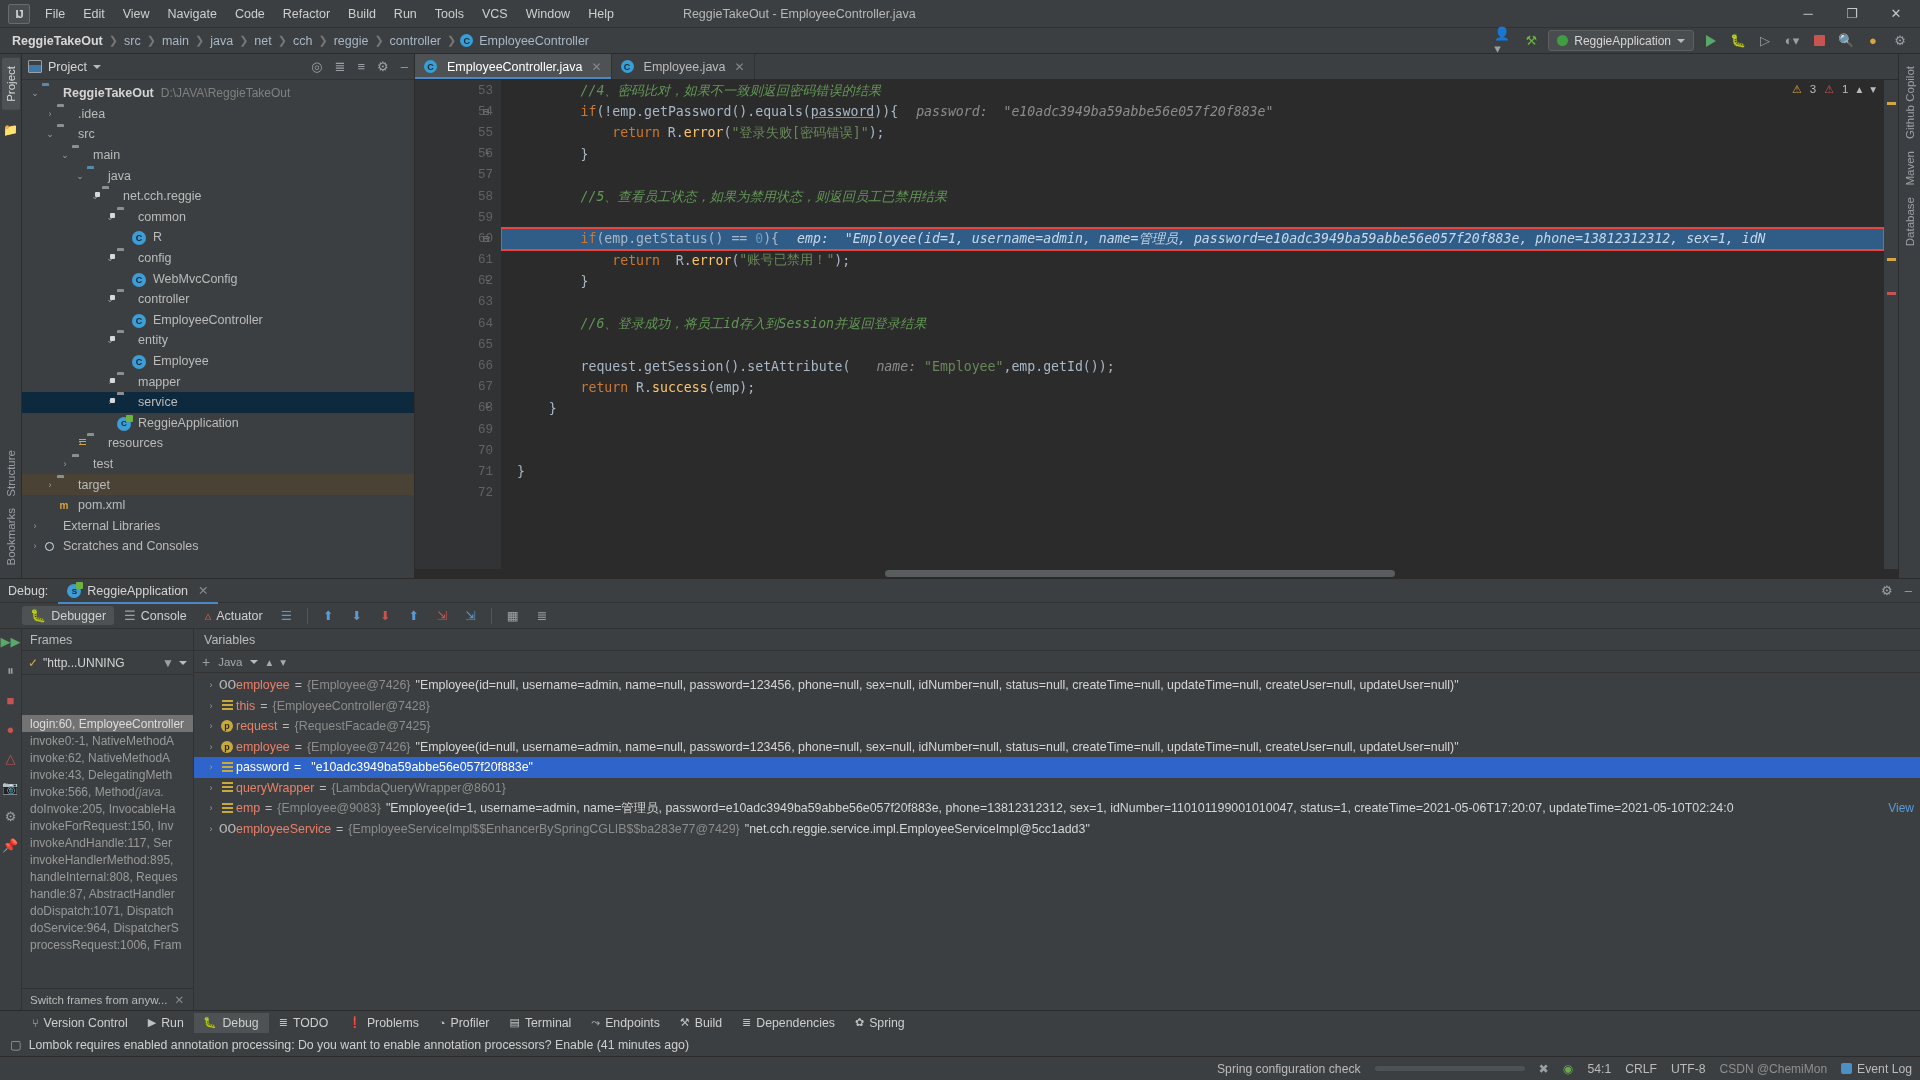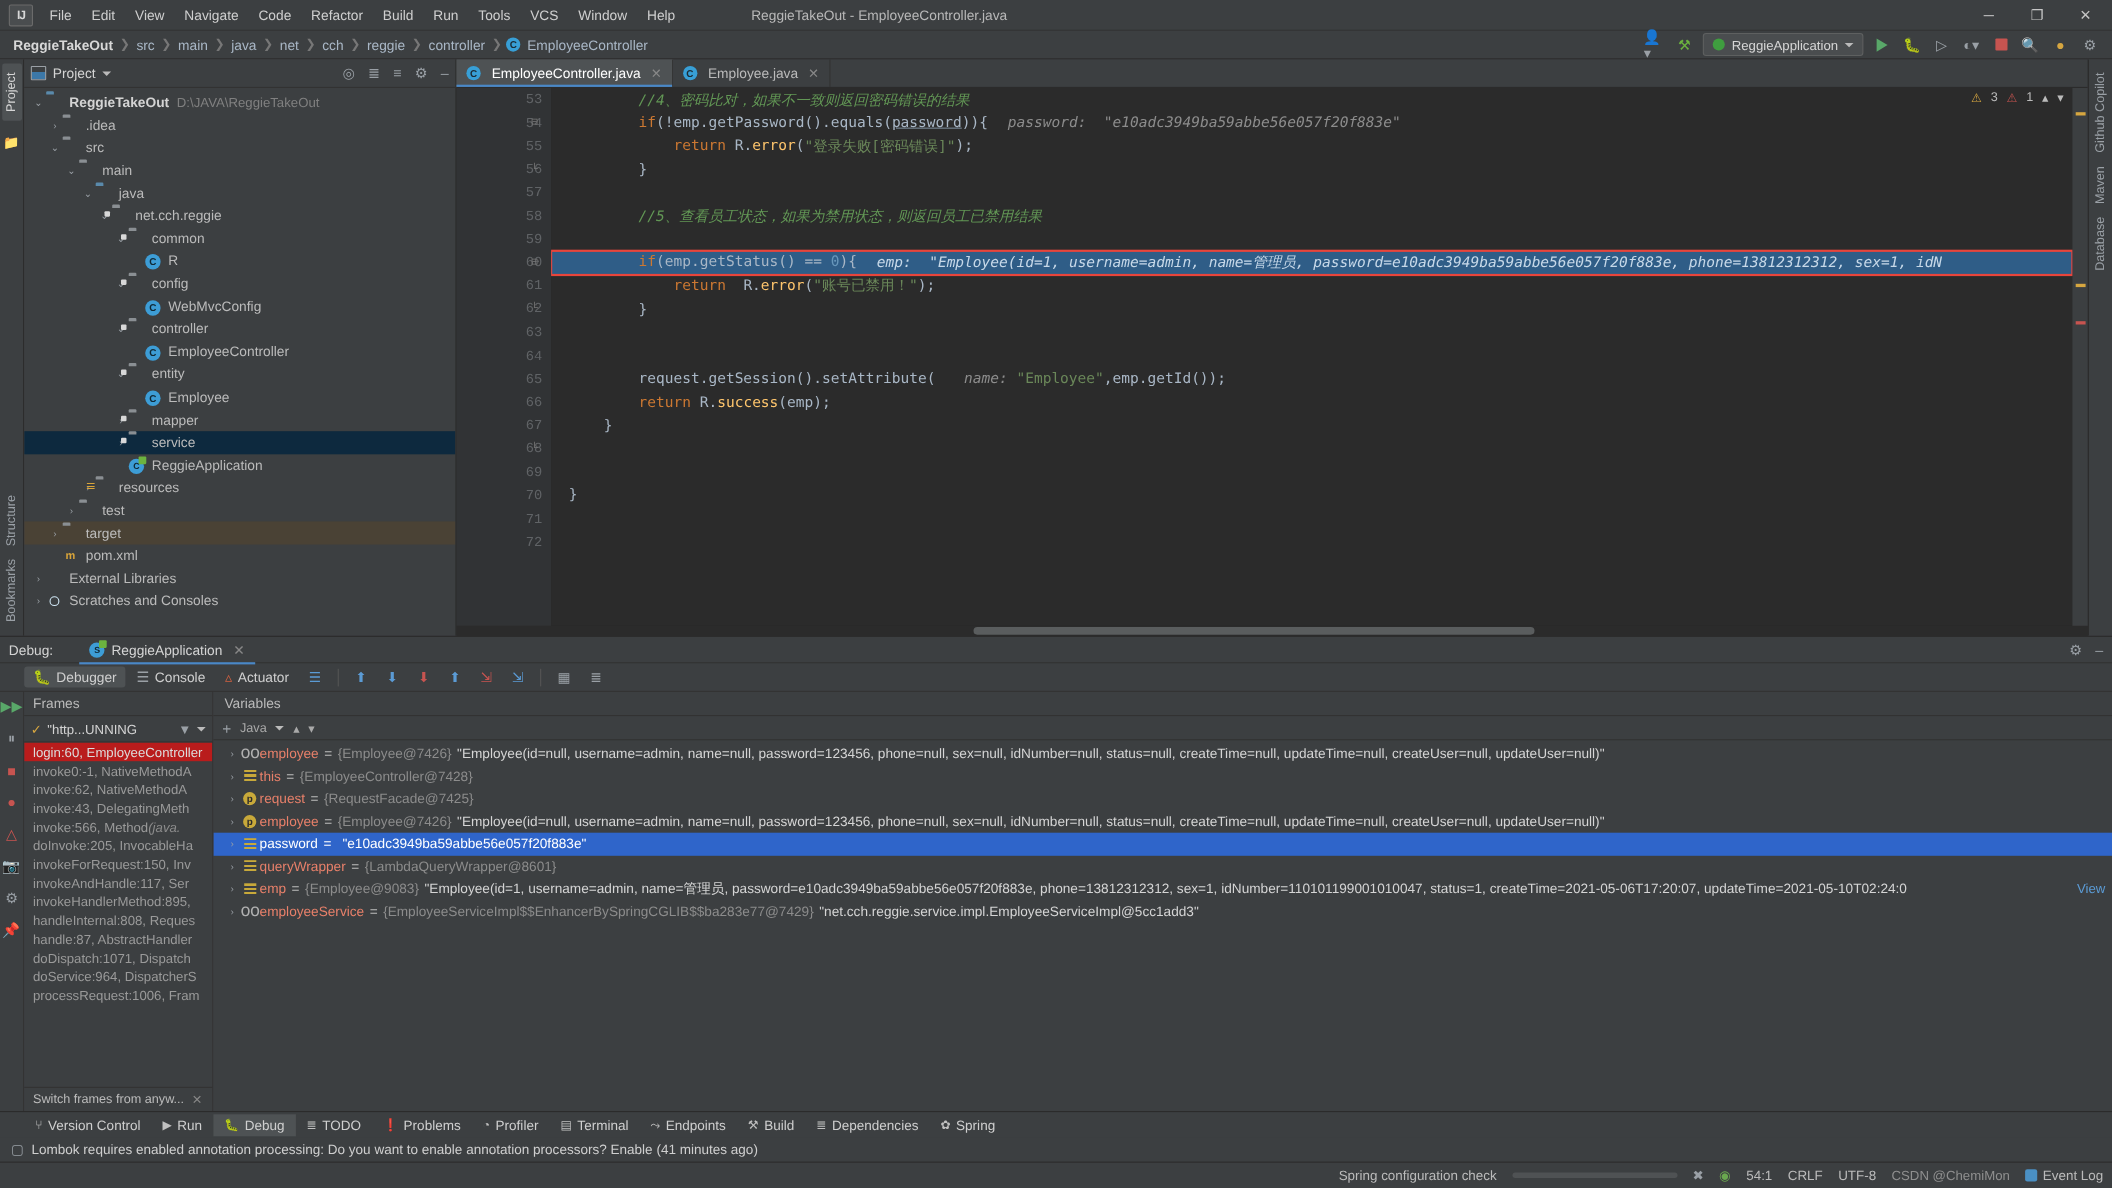--- a/index.html
+++ b/index.html
@@ -141,21 +141,21 @@
     gap: 8px; font-size: 11.5px; color: #bbb; z-index: 5; }
   .warn-ico { color: #d6a640; font-size: 11px; }
   .err-ico { color: #c75450; font-size: 11px; }
 
   .hscroll { height: 9px; background: #2b2b2b; flex: none; position: relative; }
   .hscroll .thumb { position: absolute; height: 7px; top: 1px; background: #5a5d5e; border-radius: 4px; }
 
   
   .debug-panel { height: 432px; background: #3c3f41; display: flex; flex-direction: column; flex: none;
     border-top: 1px solid #2b2b2b; }
-  .debug-head { height: 24px; display: flex; align-items: center; padding: 0 8px; gap: 24px;
+  .debug-head { height: 24px; display: flex; align-items: center; padding: 0 8px; gap: 10px;
     border-bottom: 1px solid #323232; }
   .debug-title { font-size: 12.5px; color: #d4d4d4; }
   .dtab { display: flex; align-items: center; gap: 6px; padding: 2px 9px; font-size: 12.5px;
     color: #d4d4d4; position: relative; }
   .dtab.active::after { content:''; position:absolute;left:0;right:0;bottom:-4px;height:2px;background:#4a88c7; }
   .debug-head-right { margin-left: auto; display: flex; gap: 12px; color: #9aa0a6; font-size: 13px; }
 
   .debug-toolbar { height: 26px; display: flex; align-items: center; gap: 2px; padding-left: 22px;
     border-bottom: 1px solid #323232; }
   .dtb { display: flex; align-items: center; gap: 5px; padding: 2px 8px; font-size: 12.5px; color: #cfcfcf; }
@@ -168,21 +168,21 @@
     align-items: center; padding-top: 5px; gap: 14px; flex: none; border-right: 1px solid #323232; }
   .frames-pane { width: 172px; flex: none; display: flex; flex-direction: column;
     border-right: 1px solid #323232; background: #3c3f41; }
   .pane-hdr { height: 22px; display: flex; align-items: center; padding: 0 8px; font-size: 12.5px;
     color: #bbbbbb; border-bottom: 1px solid #323232; }
   .thread-row { height: 24px; display: flex; align-items: center; gap: 5px; padding: 0 6px;
     border-bottom: 1px solid #323232; font-size: 12px; color: #d4d4d4; }
   .frames-list { flex: 1; overflow: hidden; font-size: 12px; }
   .frame { height: 17px; display: flex; align-items: center; padding-left: 8px; white-space: nowrap;
     color: #9a9a9a; overflow: hidden; }
-  .frame.sel { background: #b91c1c; color: #dcdcdc; }
+  .frame.sel { background: #737373; color: #dcdcdc; margin-top: 40px; }
   .frame em { color: #8c8c8c; font-style: italic; }
   .frames-foot { height: 22px; display: flex; align-items: center; gap: 7px; padding: 0 8px;
     font-size: 11.5px; color: #bbb; border-top: 1px solid #323232; }
 
   .vars-pane { flex: 1; display: flex; flex-direction: column; min-width: 0; background: #3c3f41; }
   .vars-hdr { height: 22px; display: flex; align-items: center; padding: 0 0 0 10px; font-size: 12.5px;
     color: #bbbbbb; border-bottom: 1px solid #323232; }
   .eval-row { height: 22px; display: flex; align-items: center; gap: 8px; padding: 0 8px;
     border-bottom: 1px solid #323232; }
   .eval-plus { color: #9aa0a6; font-size: 14px; }
@@ -494,20 +494,21 @@
             <div class="cline"><span>        </span><span class="kw">if</span><span>(!emp.getPassword().equals(</span><span class="ident-u">password</span><span>)){</span><span class="inline-val">password:  "e10adc3949ba59abbe56e057f20f883e"</span></div>
             <div class="cline"><span>            </span><span class="kw">return</span><span> R.</span><span class="mth">error</span><span>(</span><span class="str">"登录失败[密码错误]"</span><span>);</span></div>
             <div class="cline"><span>        }</span></div>
             <div class="cline"></div>
             <div class="cline"><span>        </span><span class="cmt">//5、查看员工状态，如果为禁用状态，则返回员工已禁用结果</span></div>
             <div class="cline"></div>
             <div class="cline hl"><span>        </span><span class="kw">if</span><span>(emp.getStatus() == </span><span class="num">0</span><span>){</span><span class="inline-val">emp:  "Employee(id=1, username=admin, name=管理员, password=e10adc3949ba59abbe56e057f20f883e, phone=13812312312, sex=1, idN</span></div>
             <div class="cline"><span>            </span><span class="kw">return</span><span>  R.</span><span class="mth">error</span><span>(</span><span class="str">"账号已禁用！"</span><span>);</span></div>
             <div class="cline"><span>        }</span></div>
             <div class="cline"></div>
+            <div class="cline"><span>        </span><span class="cmt">//6、登录成功，将员工id存入到Session并返回登录结果</span></div>
             <div class="cline"></div>
             <div class="cline"><span>        request.getSession().setAttribute(</span><span class="inline-val"> name: </span><span class="str">"Employee"</span><span>,emp.getId());</span></div>
             <div class="cline"><span>        </span><span class="kw">return</span><span> R.</span><span class="mth">success</span><span>(emp);</span></div>
             <div class="cline"><span>    }</span></div>
             <div class="cline"></div>
             <div class="cline"></div>
             <div class="cline"><span>}</span></div>
             <div class="cline"></div>
           </div>
         <div class="err-strip">

